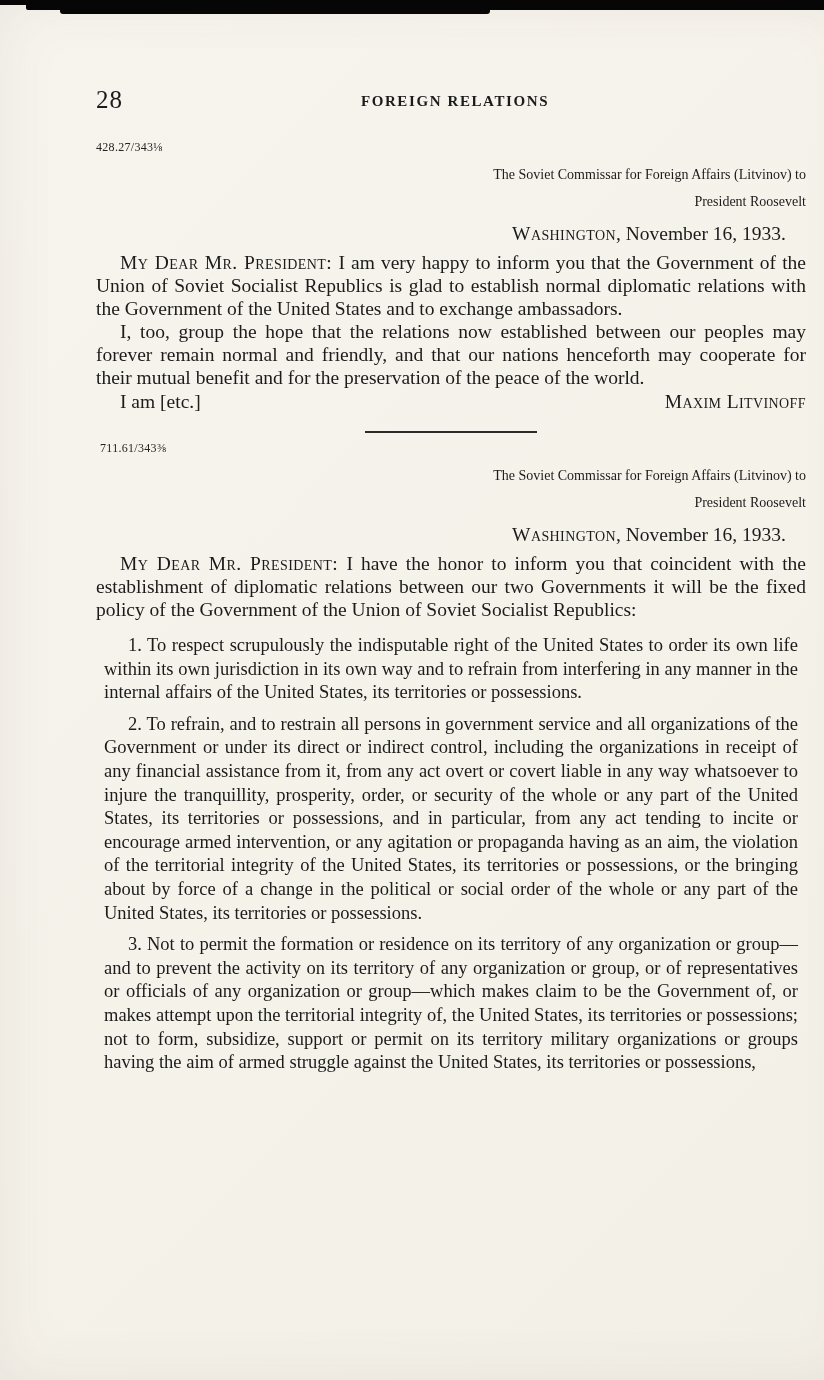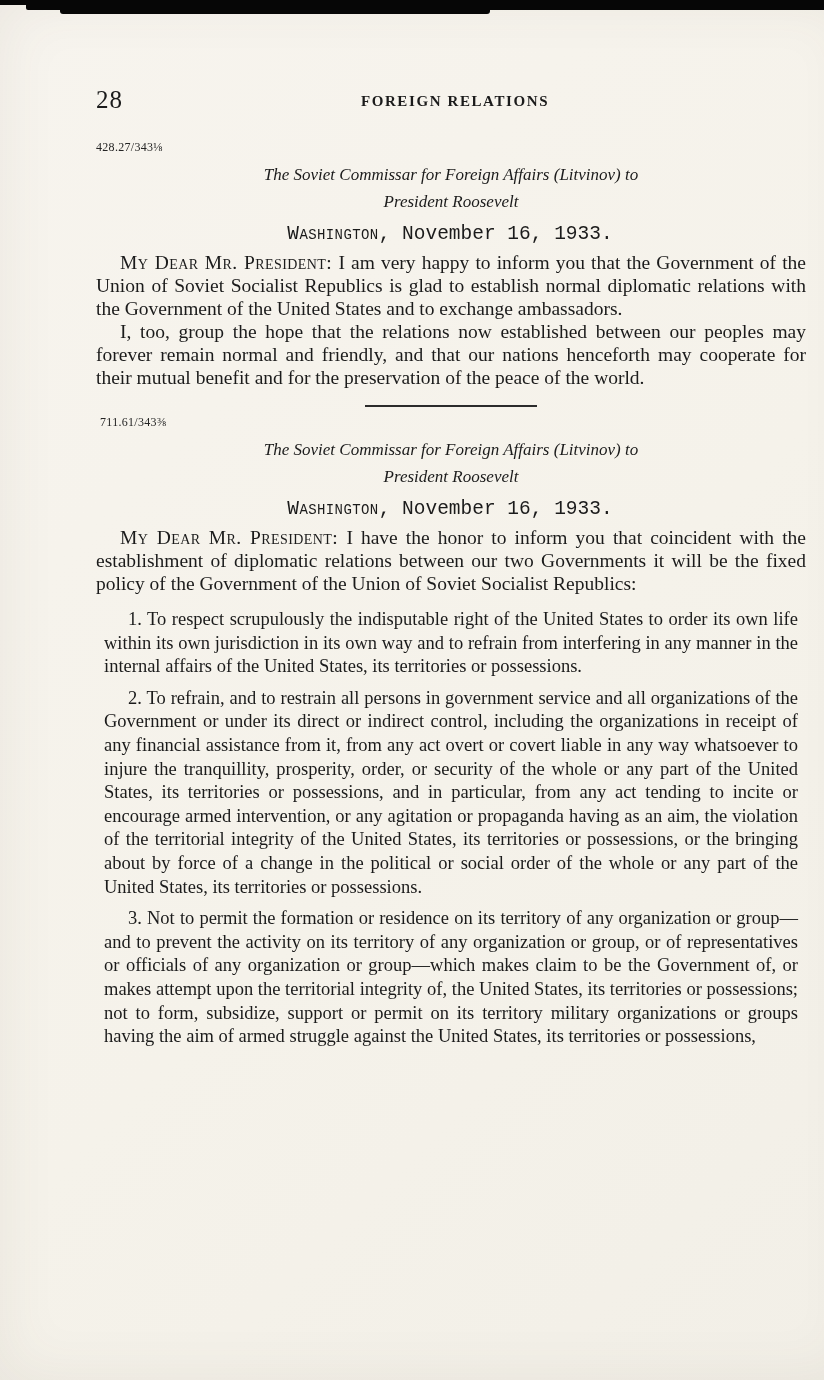--- a/index.html
+++ b/index.html
@@ -43,28 +43,27 @@
     position: absolute; left: 8px; right: 0; top: 7px;
     text-align: center; font-weight: bold;
     font-size: 15px; letter-spacing: 1.6px;
   }
   .file-number {
     font-size: 12px; letter-spacing: 0.3px;
     margin: 22px 0 6px 0; color: #242424;
   }
   .file-number.second { margin: 8px 0 6px 4px; }
   .doc-title {
-    text-align: center; font-style: italic;
-    font-size: 17px; line-height: 27px;
+    text-align: right; 
+    font-size: 14px; line-height: 27px;
     margin: 4px 0 8px 0;
   }
   .dateline {
-    text-align: center; font-size: 19.5px;
-    margin: 8px 2px 6px 0;
-    font-family: Liberation Mono, monospace;
+    text-align: right; font-size: 19.5px;
+    margin: 8px 20px 6px 0;
   }
   .smallcaps { font-variant: small-caps; letter-spacing: 0.4px; }
   .body-par {
     font-size: 19.5px; line-height: 23px;
     text-align: justify; text-indent: 24px;
     margin: 0;
   }
   .closing-row {
     display: flex; justify-content: space-between;
     font-size: 19.5px; line-height: 26px; margin: 0;
@@ -99,20 +98,24 @@
 
     <div>
       <div class="file-number">428.27/343⅛</div>
       <div class="doc-title">
         <span>The Soviet Commissar for Foreign Affairs (Litvinov) to</span><br>
         <span>President Roosevelt</span>
       </div>
       <p class="dateline"><span class="smallcaps">Washington</span><span>, November 16, 1933.</span></p>
       <p class="body-par"><span class="smallcaps">My Dear Mr. President: </span><span>I am very happy to inform you that the Government of the Union of Soviet Socialist Republics is glad to establish normal diplomatic relations with the Government of the United States and to exchange ambassadors.</span></p>
       <p class="body-par">I, too, group the hope that the relations now established between our peoples may forever remain normal and friendly, and that our nations henceforth may cooperate for their mutual benefit and for the preservation of the peace of the world.</p>
+      <div class="closing-row">
+        <span class="closing-left">I am [etc.]</span>
+        <span class="smallcaps">Maxim Litvinoff</span>
+      </div>
     </div>
 
     <div class="divider"></div>
 
     <div>
       <div class="file-number second">711.61/343⅜</div>
       <div class="doc-title">
         <span>The Soviet Commissar for Foreign Affairs (Litvinov) to</span><br>
         <span>President Roosevelt</span>
       </div>

